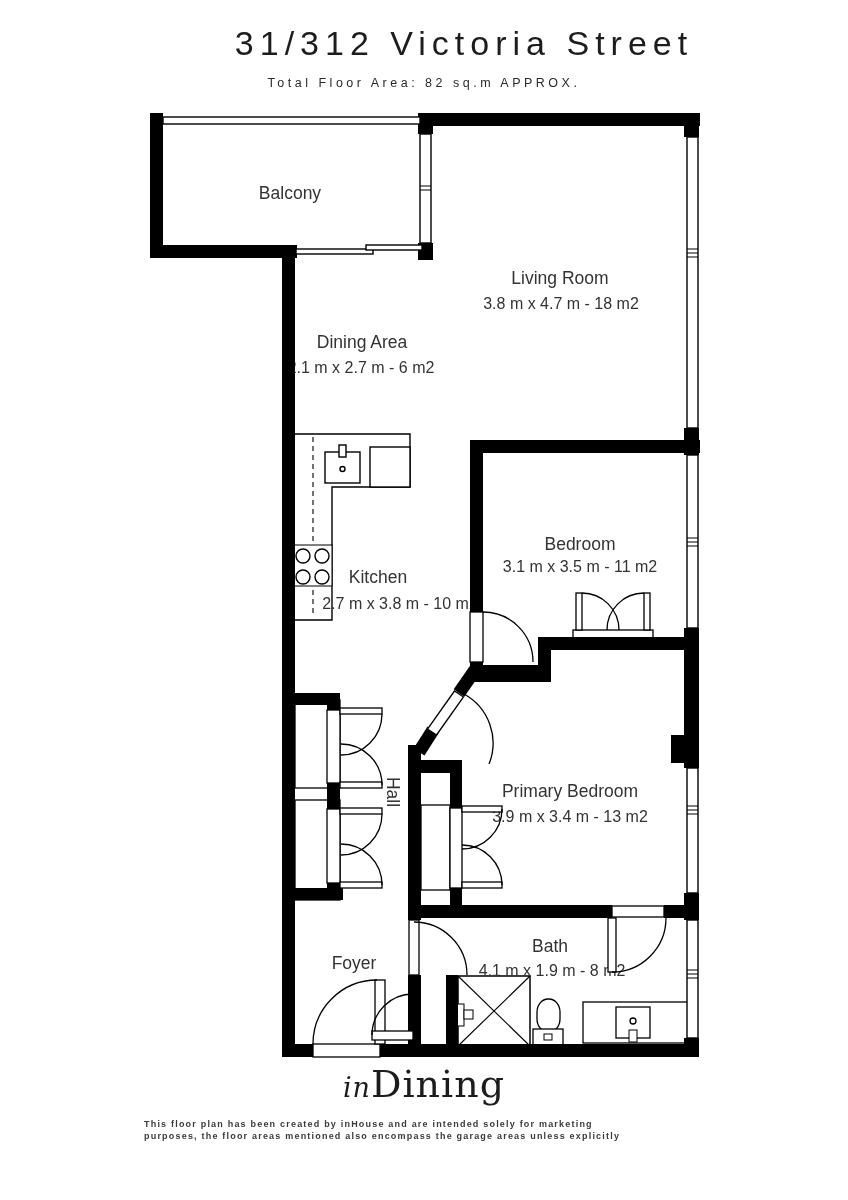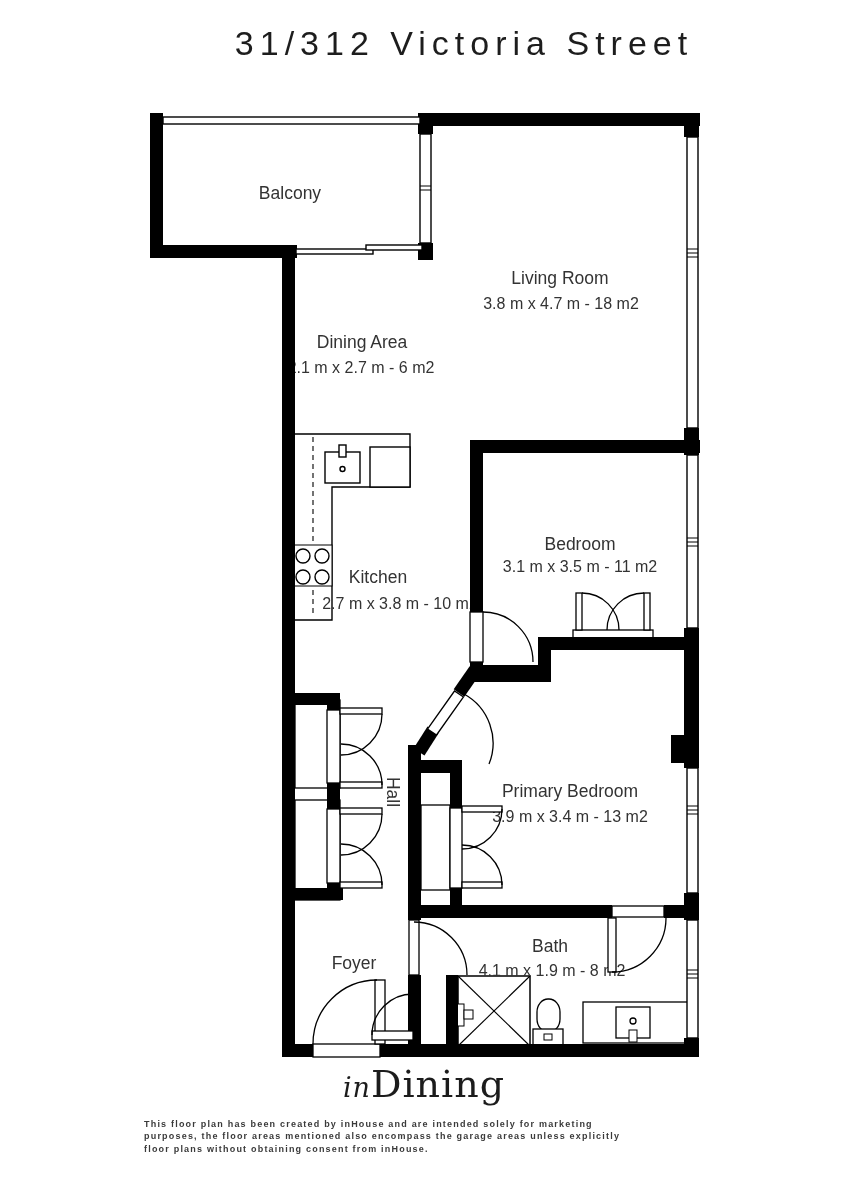--- a/index.html
+++ b/index.html
@@ -16,20 +16,21 @@
   .logo-house{font-family:"DejaVu Serif",serif;font-size:38px;letter-spacing:1px;}
   .disclaimer{position:absolute;top:1118px;left:144px;width:560px;text-align:left;
         font-size:9px;font-weight:600;letter-spacing:1.2px;line-height:12.4px;color:#3a3a3a;}
 </style>
 </head>
 <body>
 
 <div class="page">
 
   <div class="hdr title">31/312 Victoria Street</div>
+  <div class="hdr subtitle">Total Floor Area: 82 sq.m APPROX.</div>
 
   <svg width="848" height="1200" viewBox="0 0 848 1200" style="position:absolute;top:0;left:0;">
 
     <g stroke="#000" fill="#fff" stroke-width="1.4">
       <path d="M293,434 H410 V487 H332 V620 H293 Z"></path>
       <line x1="313" y1="437" x2="313" y2="617" stroke-dasharray="5,4" stroke-width="1.1"></line>
       <rect x="325" y="452" width="35" height="31"></rect>
       <rect x="339" y="445" width="7" height="12"></rect>
       <circle cx="342.5" cy="469" r="2.5"></circle>
       <rect x="370" y="447" width="40" height="40"></rect>
@@ -193,16 +194,15 @@
       <rect x="608" y="918" width="8" height="54"></rect>
       <path d="M612,972 A54,54 0 0 0 666,918" fill="none"></path>
     </g>
   </svg>
 
   <div class="logo"><span class="logo-in">in</span><span class="logo-house">Dining</span></div>
 
   <div class="disclaimer">
     <div>This floor plan has been created by inHouse and are intended solely for marketing</div>
     <div>purposes, the floor areas mentioned also encompass the garage areas unless explicitly</div>
-    <div>floor plans without obtaining consent from inHouse.</div>
   </div>
 
 </div>
 
 </body></html>

